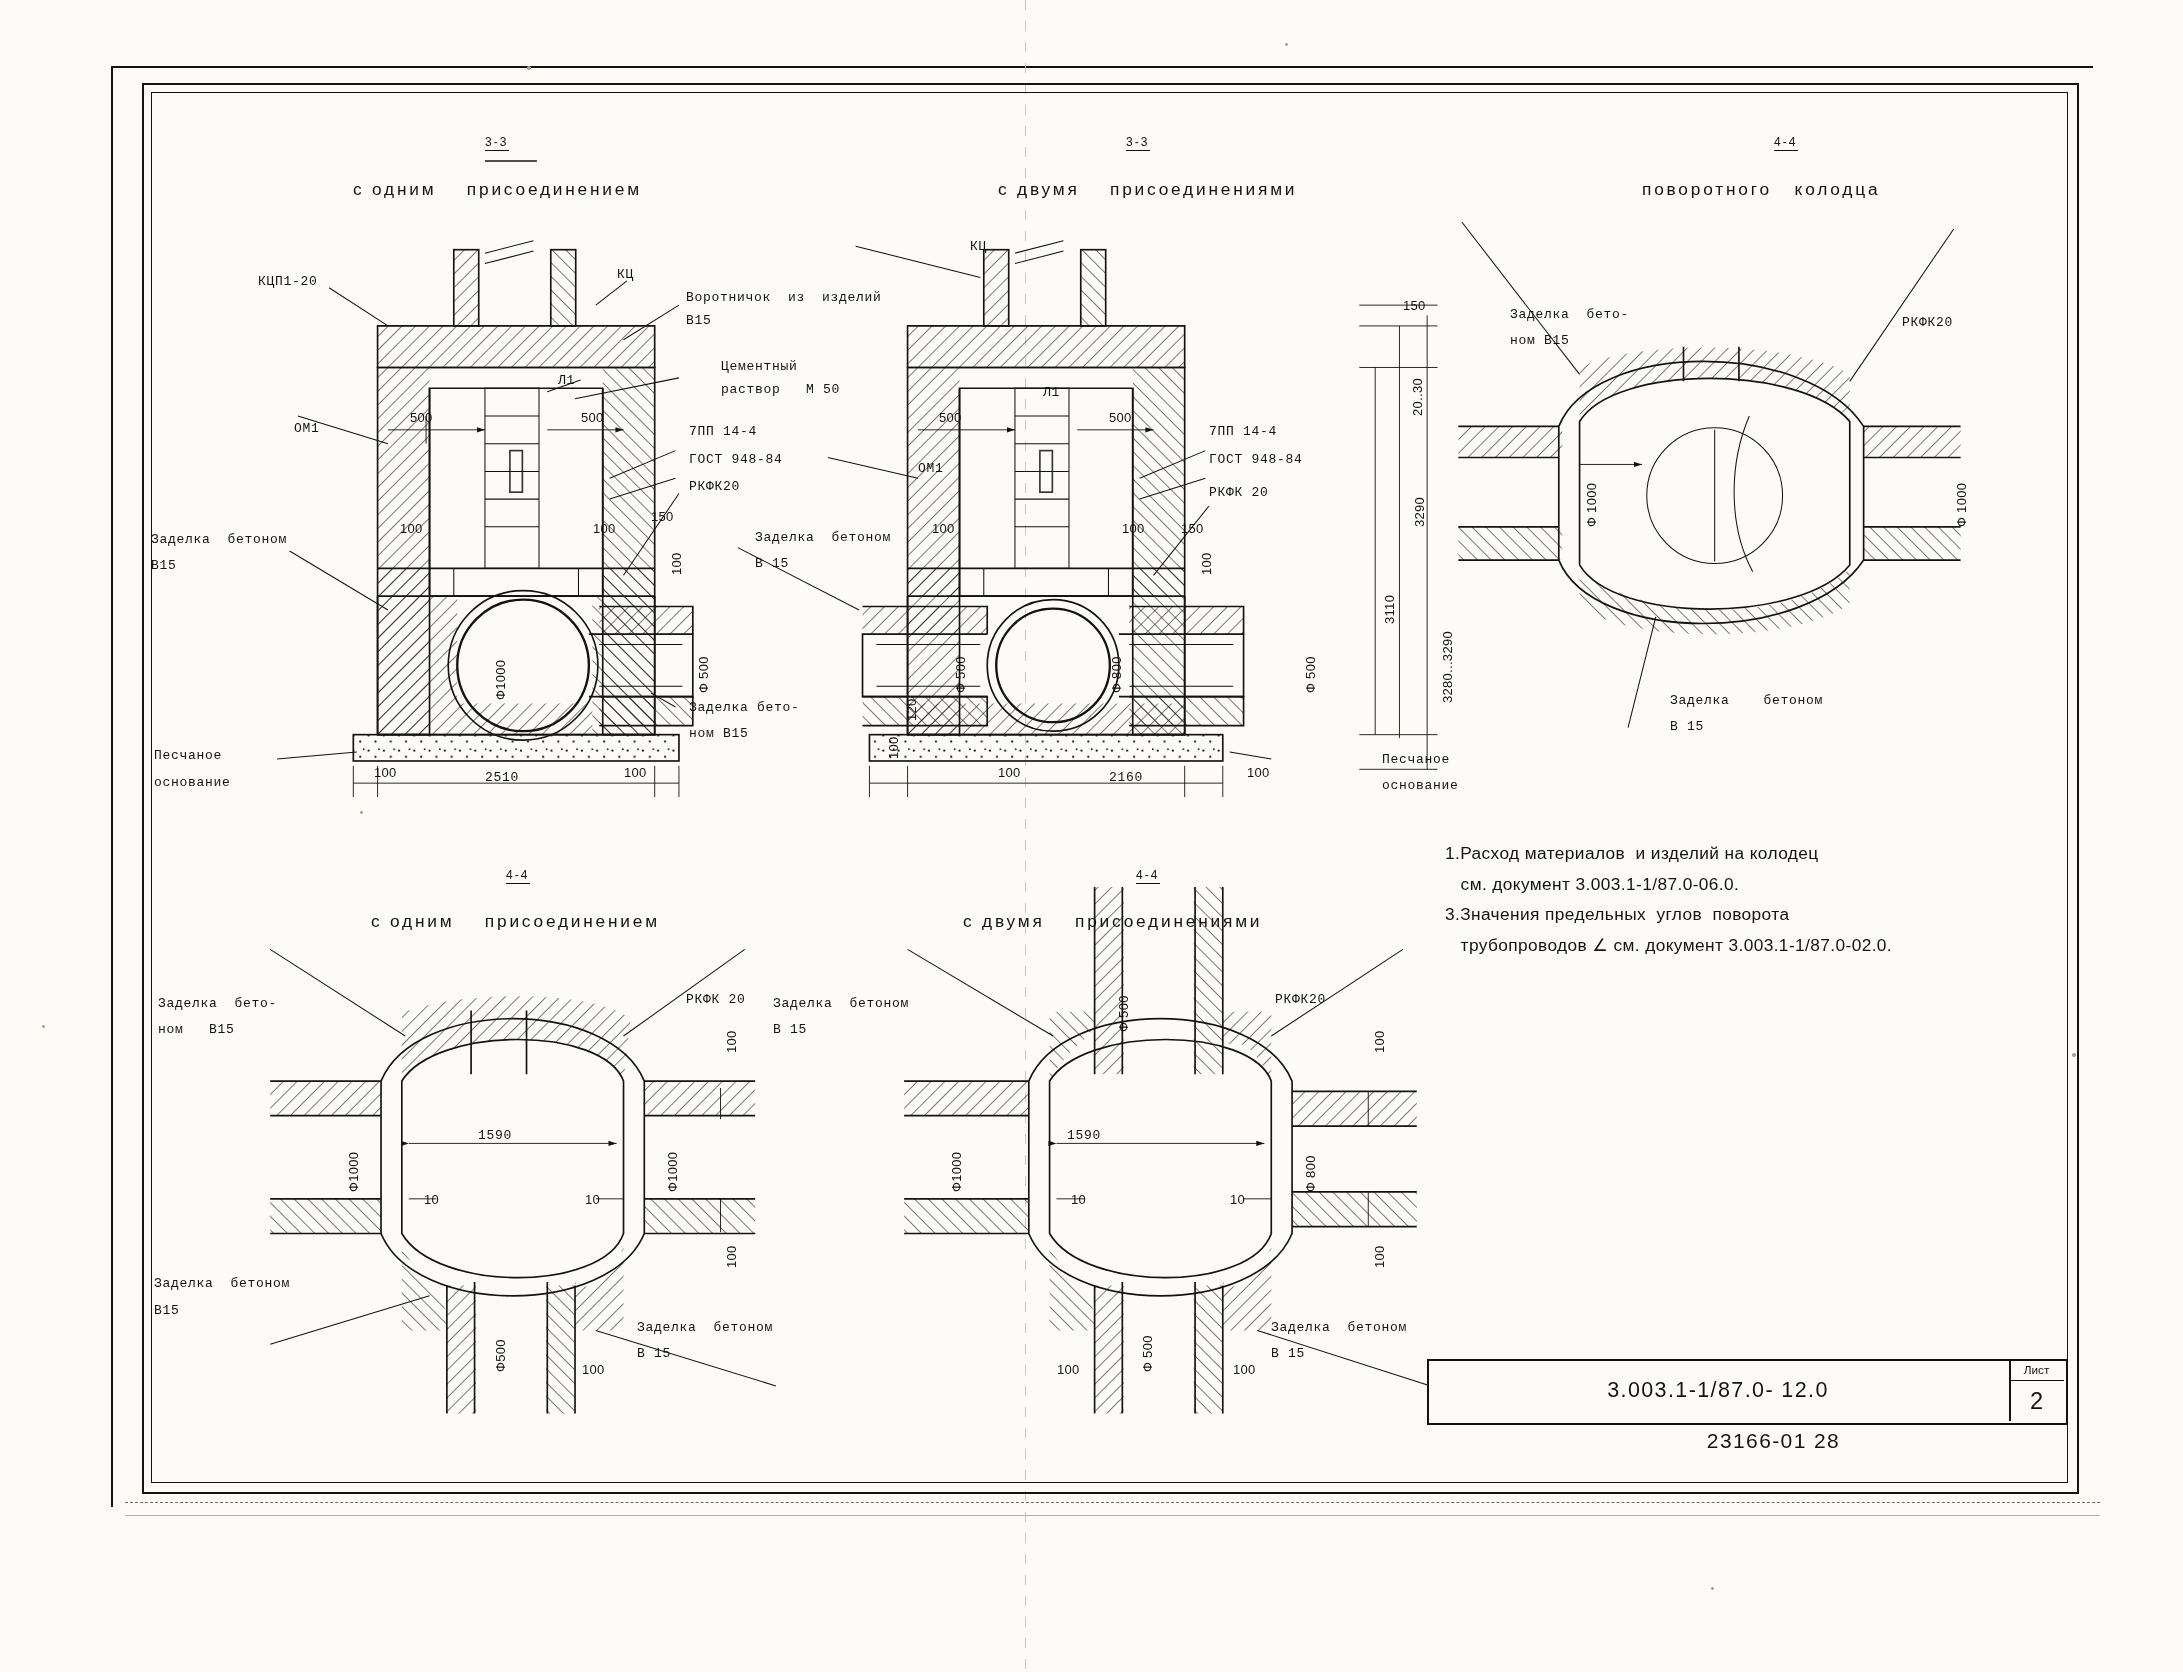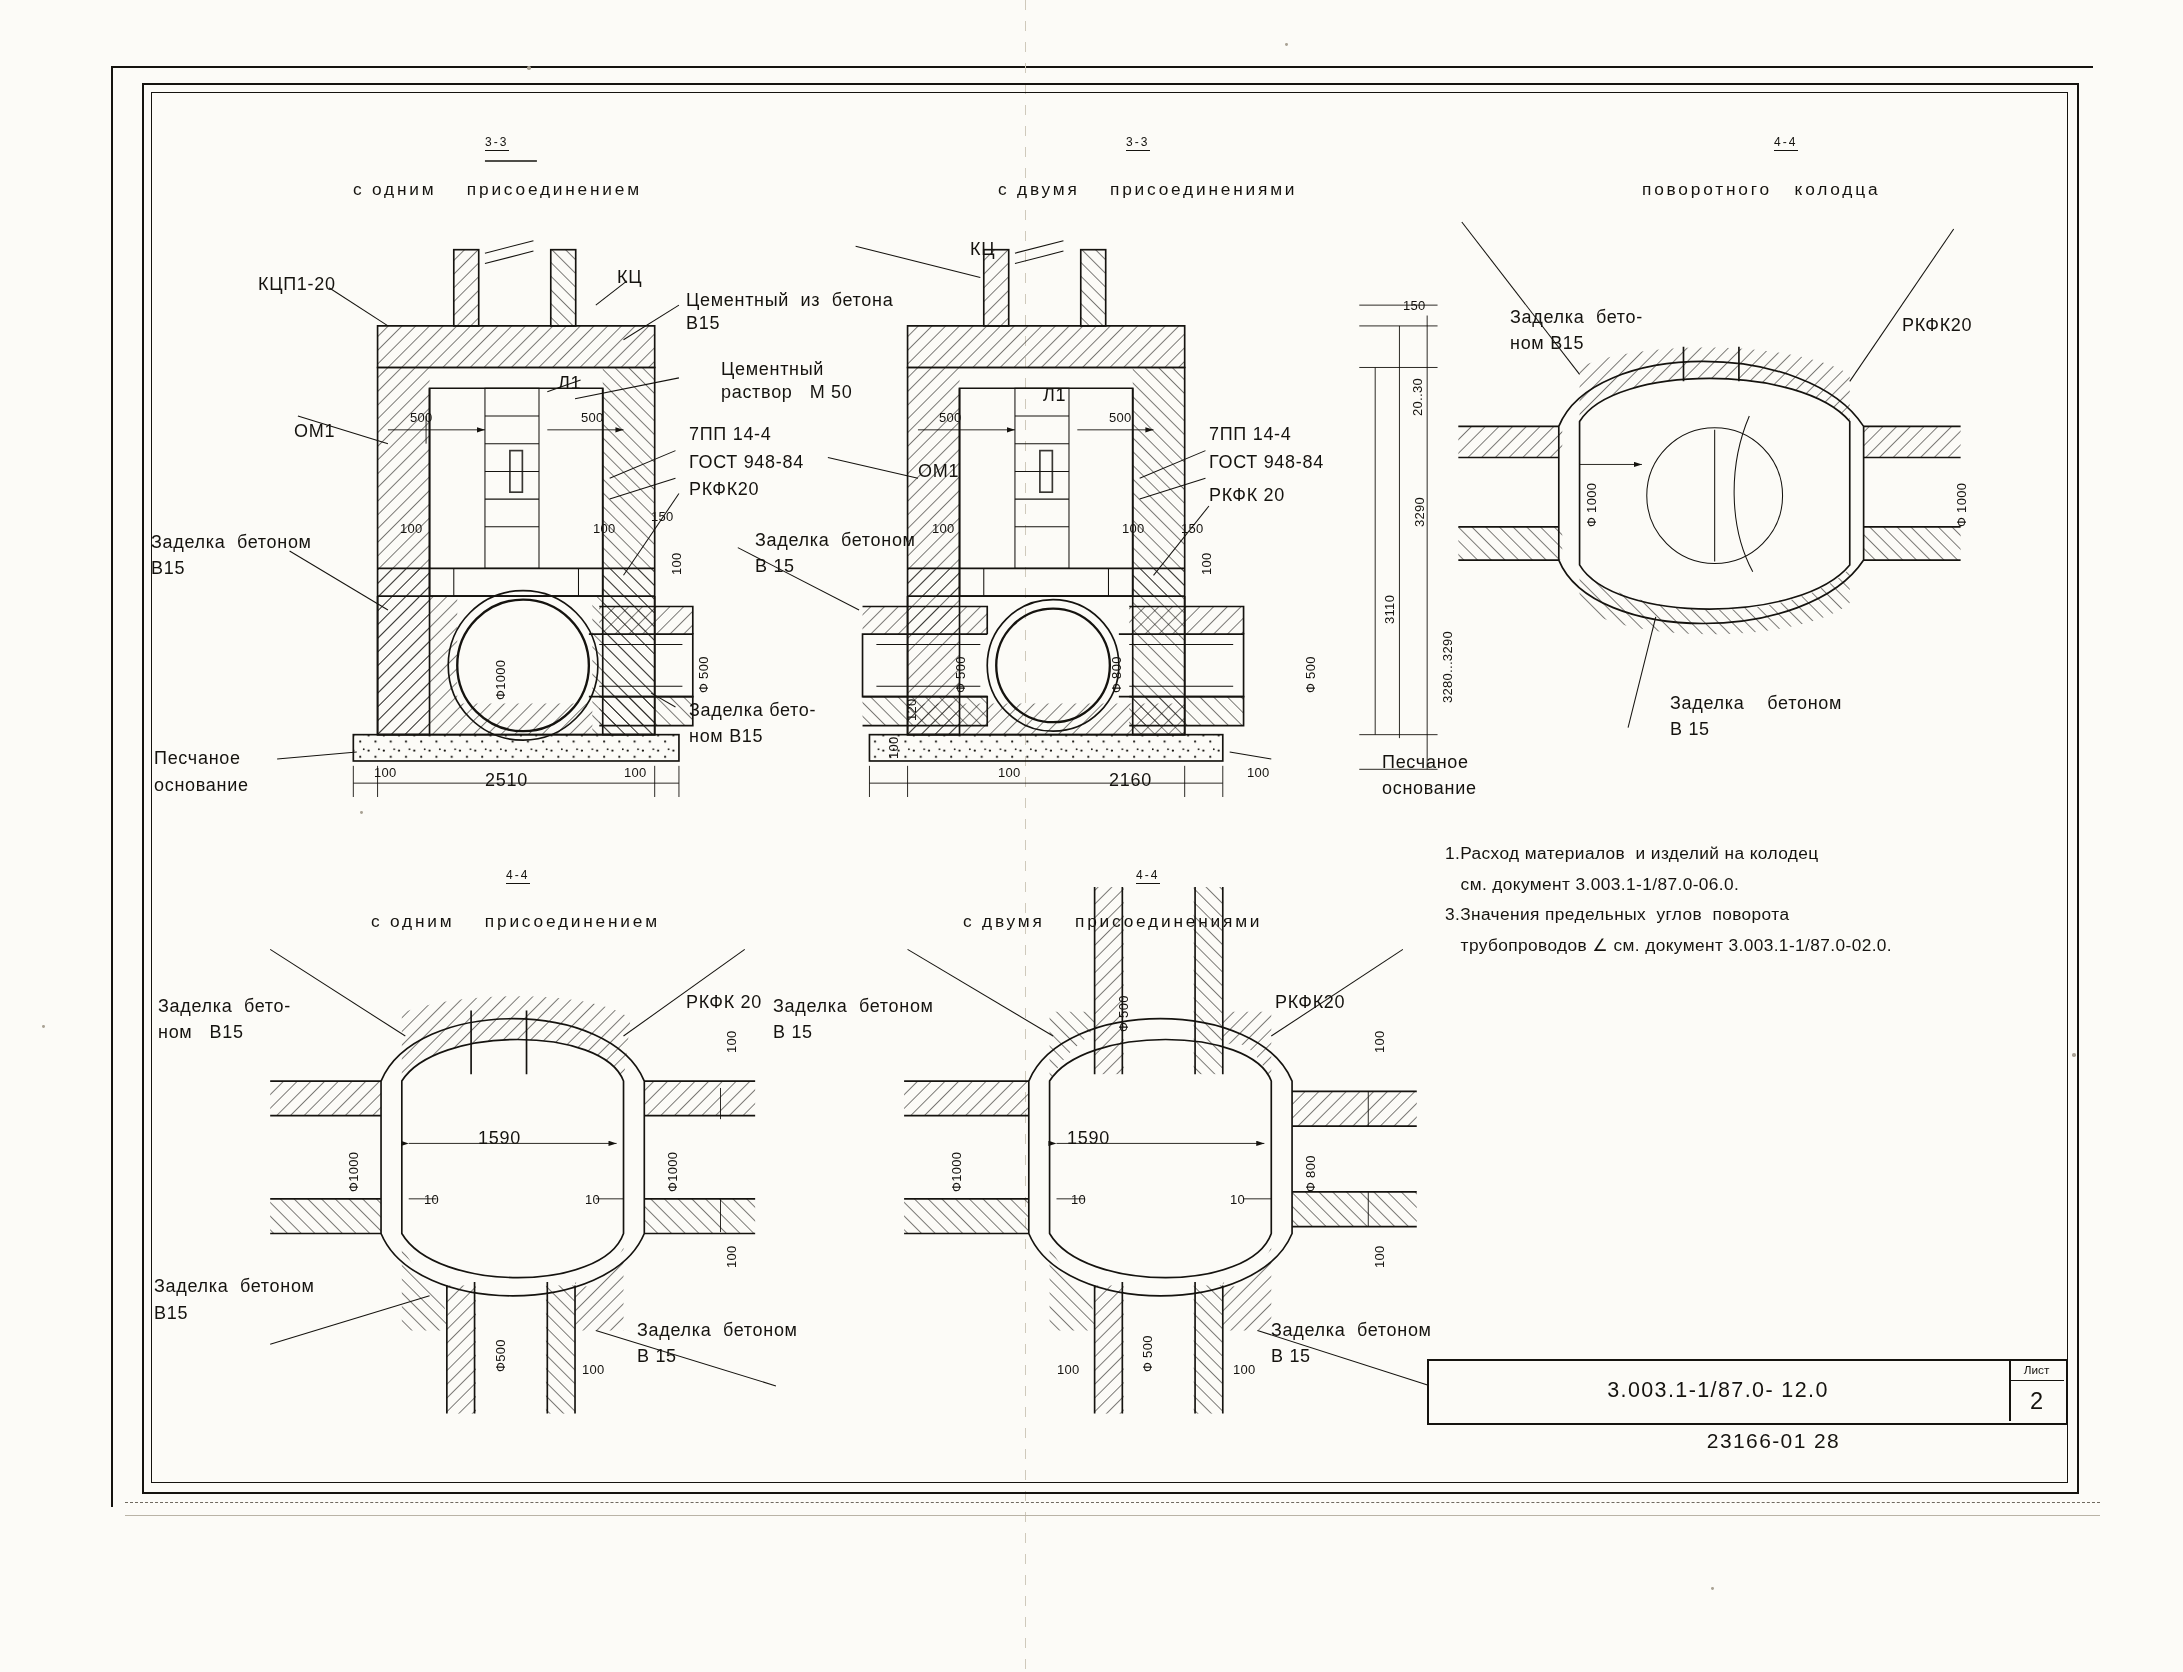--- a/index.html
+++ b/index.html
@@ -12,21 +12,21 @@
   }
   .lbl{
     position:absolute;
     font-family:"Liberation Sans", sans-serif;
     color:#15130f;
     white-space:pre;
     letter-spacing:0.7px;
   }
   .ttl{font-size:12px;letter-spacing:2.1px;}
   .sub{font-size:17.3px;letter-spacing:2.8px;}
-  .sm{font-size:18px;letter-spacing:0.7px;}
+  .sm{font-size:13px;letter-spacing:0.7px;font-family:Liberation Mono, monospace;}
   .xs{font-size:13px;letter-spacing:0.3px;}
   .vert{transform:rotate(-90deg);transform-origin:left top;}
   .ul{border-bottom:1.4px solid #15130f;padding-bottom:1.4px;}
 
   
   .frame-outer{
     position:absolute;left:142px;top:83px;width:1933px;height:1407px;
     border:2.1px solid #15130f;
   }
   .frame-inner{
@@ -370,21 +370,21 @@
       <path class="lead" d="M660,-30 L470,95"></path>
       <path class="lead" d="M700,600 L450,520"></path>
     </g>
   </svg>
 
   <div class="lbl ttl ul" style="left:485px;top:135px;">3-3</div>
   <div class="lbl sub" style="left:353px;top:179px;">с одним    присоединением</div>
 
   <div class="lbl sm" style="left:258px;top:274px;">КЦП1-20</div>
   <div class="lbl sm" style="left:617px;top:267px;">КЦ</div>
-  <div class="lbl sm" style="left:686px;top:290px;">Цементный  из  бетона</div>
+  <div class="lbl sm" style="left:686px;top:290px;">Воротничок  из  изделий</div>
   <div class="lbl sm" style="left:686px;top:313px;">В15</div>
   <div class="lbl sm" style="left:721px;top:359px;">Цементный</div>
   <div class="lbl sm" style="left:721px;top:382px;text-align:right;">раствор   М 50</div>
   <div class="lbl sm" style="left:558px;top:373px;">Л1</div>
   <div class="lbl sm" style="left:294px;top:421px;">ОМ1</div>
   <div class="lbl sm" style="left:689px;top:424px;">7ПП 14-4</div>
   <div class="lbl sm" style="left:689px;top:452px;">ГОСТ 948-84</div>
   <div class="lbl sm" style="left:689px;top:479px;">РКФК20</div>
   <div class="lbl sm" style="left:151px;top:532px;">Заделка  бетоном</div>
   <div class="lbl sm" style="left:151px;top:558px;">В15</div>

